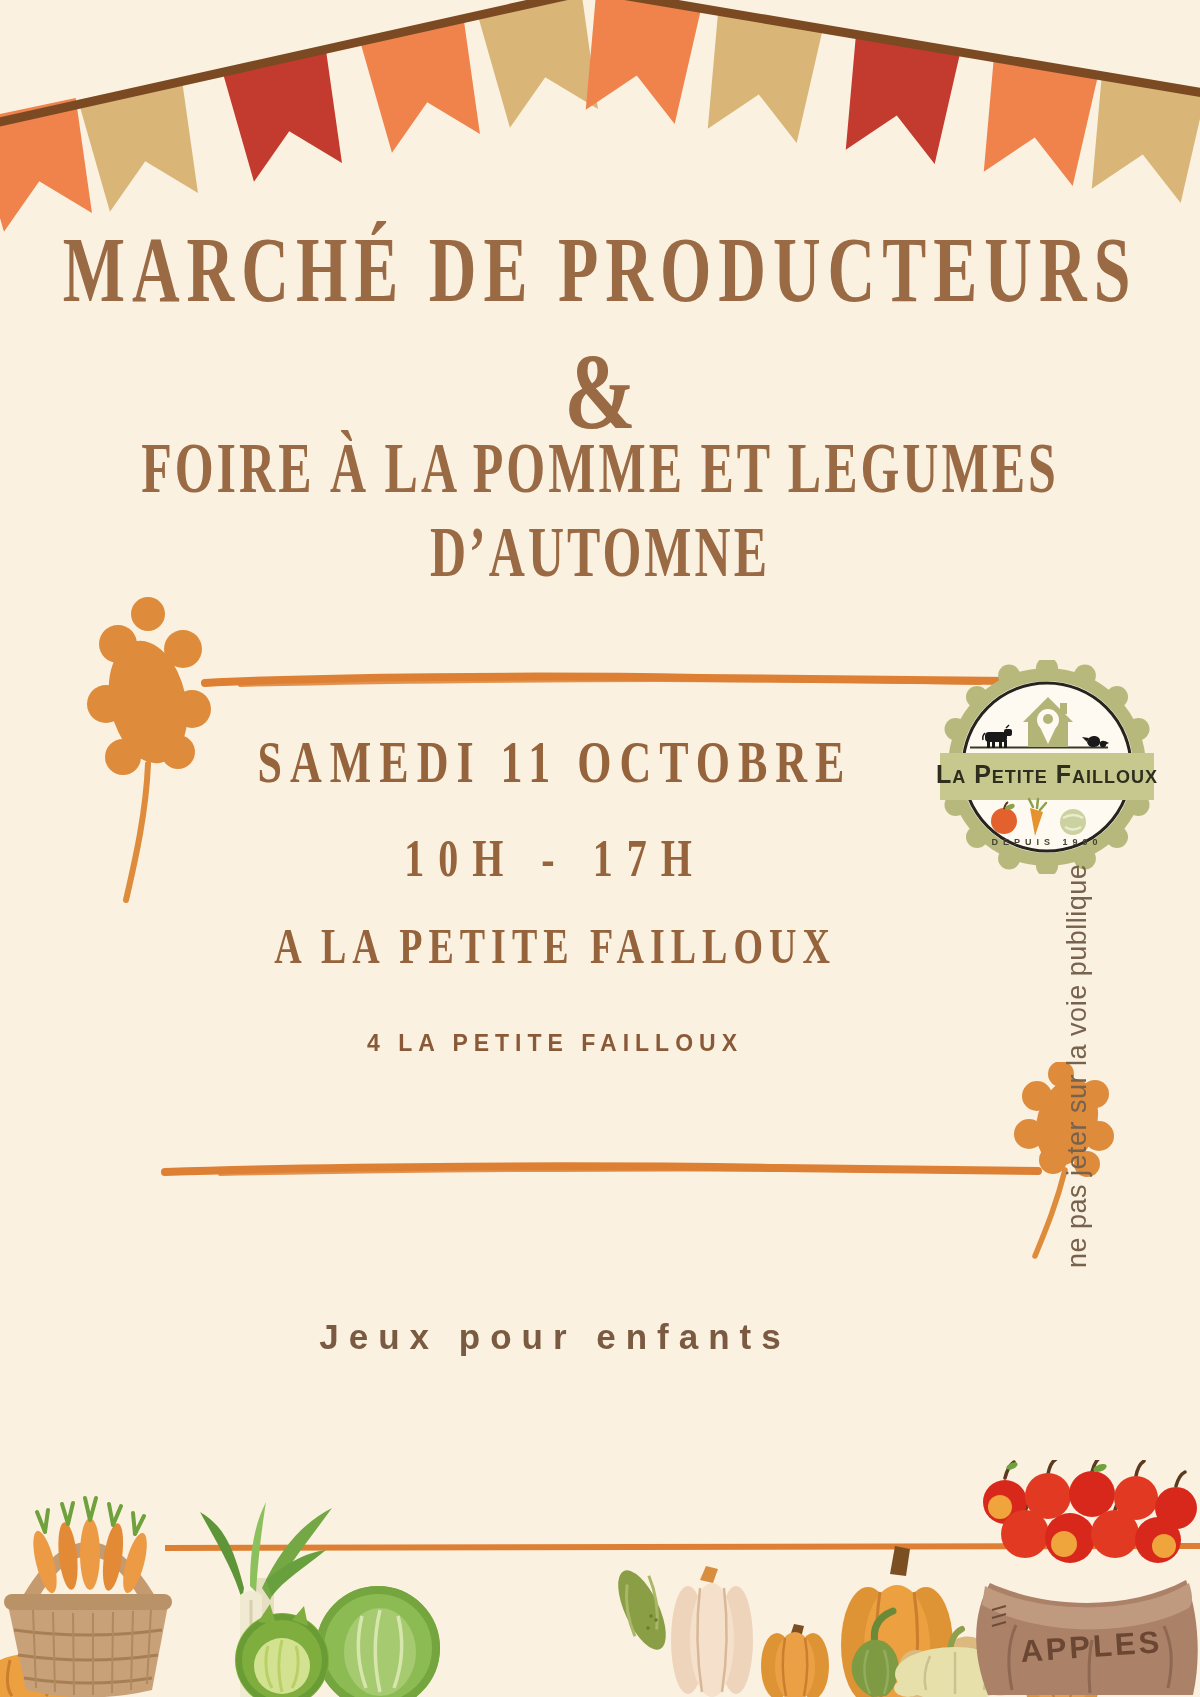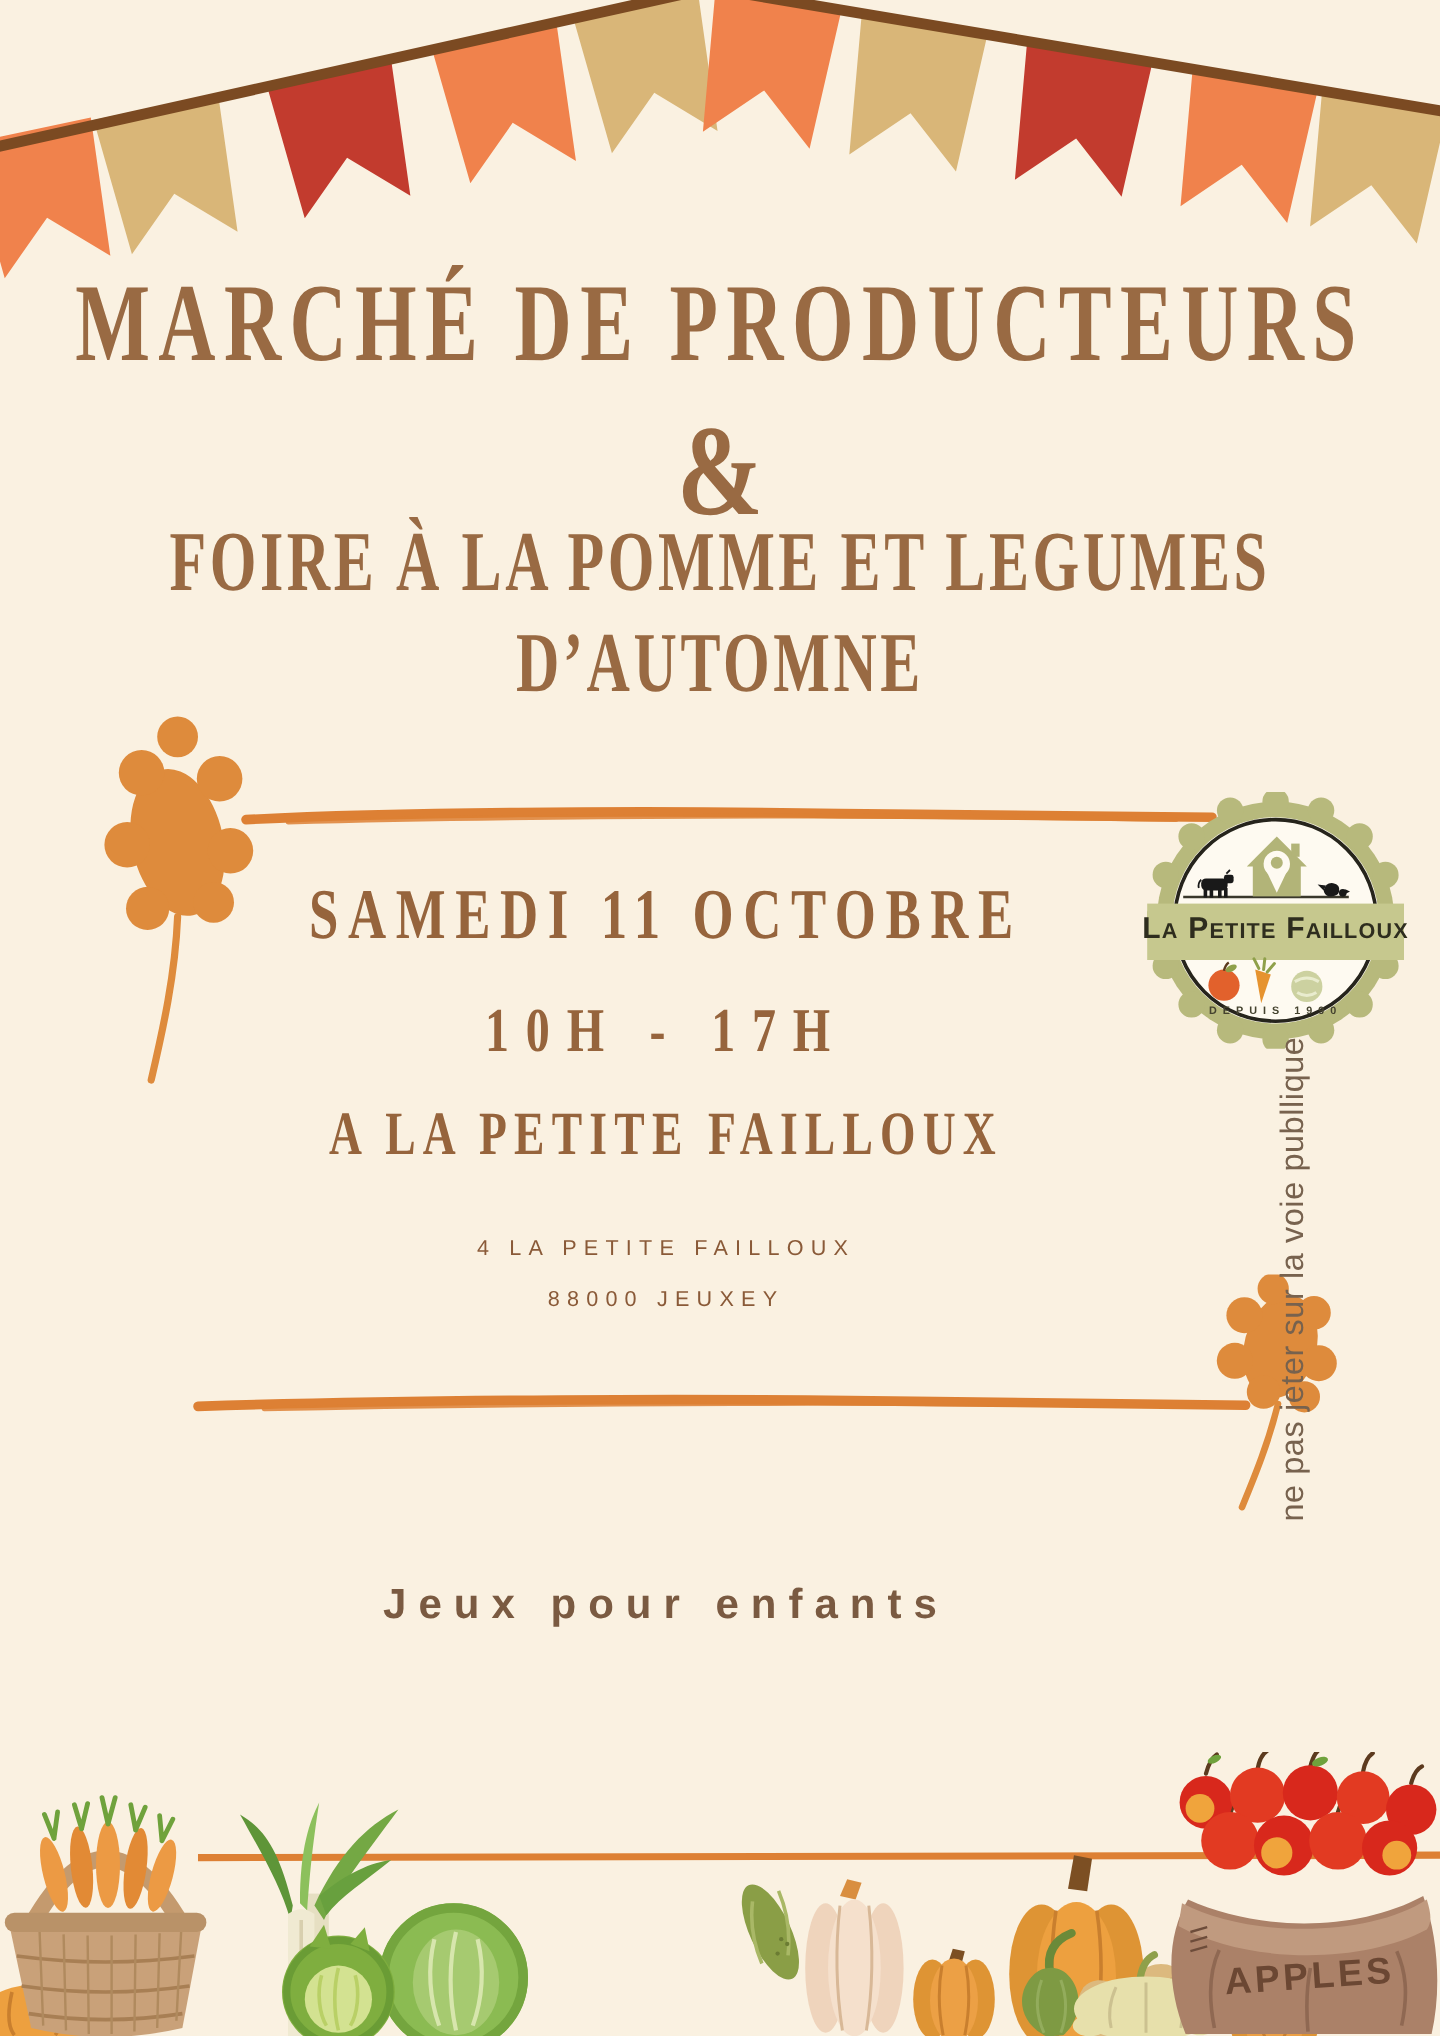--- a/index.html
+++ b/index.html
@@ -15,34 +15,34 @@
   }
   .centercol{position:absolute; left:0; width:1110px; text-align:center;}
   #title1{top:224px; font-size:66px; letter-spacing:7px; transform:scaleY(1.4); transform-origin:top center;}
   #amp{top:338px; font-size:86px; transform:scaleY(1.25); transform-origin:top center;}
   #title2{top:432px; font-size:50px; letter-spacing:3px; transform:scaleY(1.42); transform-origin:top center;}
   #title3{top:516px; font-size:50px; letter-spacing:3px; transform:scaleY(1.42); transform-origin:top center;}
   #dateline{top:733px; font-size:44px; letter-spacing:8px; transform:scaleY(1.35); transform-origin:top center; color:#96643C;}
   #hoursline{top:833px; font-size:40px; letter-spacing:14px; transform:scaleY(1.3); transform-origin:top center; color:#96643C;}
   #venueline{top:920px; font-size:38px; letter-spacing:6px; transform:scaleY(1.35); transform-origin:top center; color:#96643C;}
   .addr{
-    font-weight:400; font-size:18px; letter-spacing:6px; color:#8A5A38;
+    font-weight:700; font-size:23px; letter-spacing:6px; color:#8A5A38;
     text-align:center; white-space:nowrap;
   }
   #addr1{top:1030px;} #addr2{top:1072px;}
   .feature{
     font-weight:700; font-size:35px; letter-spacing:10px; color:#7A5A41;
     text-align:center; white-space:nowrap;
   }
   #feat0{top:1250px;} #feat1{top:1317px;} #feat2{top:1384px;} #feat3{top:1451px;}
   #sidenote{
     left:1062px; top:1268px; transform-origin:0 0; transform:rotate(-90deg);
     font-size:27px; color:#77624E; white-space:nowrap; letter-spacing:.5px;
   }
-  #badge{left:940px; top:660px; width:214px; height:214px;margin-left:16px;}
+  #badge{left:940px; top:660px; width:214px; height:214px;}
   .badge-name{
     position:absolute; left:-16px; right:-16px; top:100px; text-align:center;
     font-weight:700; font-size:25px; font-variant:small-caps;
     letter-spacing:1px; color:#2E2D1E; white-space:nowrap;
   }
   .badge-since{
     position:absolute; left:0; right:0; top:177px; text-align:center;
     font-weight:700; font-size:9px; letter-spacing:5px; color:#45432F;
   }
   svg{display:block;}
@@ -187,21 +187,20 @@
     </svg>
     <div class="badge-name">La Petite Failloux</div>
     <div class="badge-since">DEPUIS 1990</div>
   </div>
 
   <div class="display centercol" id="dateline">SAMEDI 11 OCTOBRE</div>
   <div class="display centercol" id="hoursline">10H - 17H</div>
   <div class="display centercol" id="venueline">A LA PETITE FAILLOUX</div>
 
   <div class="addr centercol" id="addr1">4 LA PETITE FAILLOUX</div>
-  <div class="addr centercol" id="addr2">88000 JEUXEY</div>
 
   <svg class="abs" style="left:160px;top:1158px;" width="885" height="26" viewBox="0 0 885 26">
     <path d="M5,14 C180,8 430,7 620,10 C730,12 820,13 878,13" fill="none" stroke="#DD8034" stroke-width="8" stroke-linecap="round"></path>
     <path d="M60,16 C300,11 600,10 850,14" fill="none" stroke="#DD8034" stroke-width="4" stroke-linecap="round" opacity="0.85"></path>
   </svg>
   <svg class="abs" style="left:995px;top:1062px;" width="135" height="200" viewBox="0 0 135 200">
     <g fill="#DE8B3C">
       <ellipse cx="72" cy="60" rx="30" ry="44" transform="rotate(15 72 60)"></ellipse>
       <circle cx="66" cy="12" r="13"></circle>
       <circle cx="42" cy="34" r="15"></circle>

